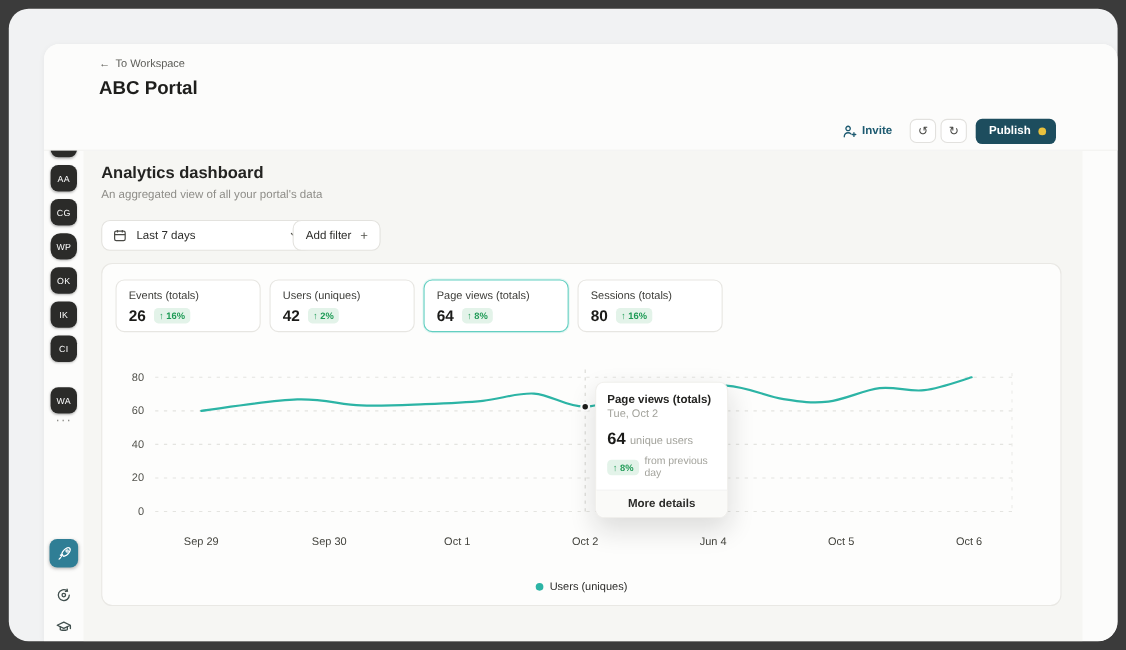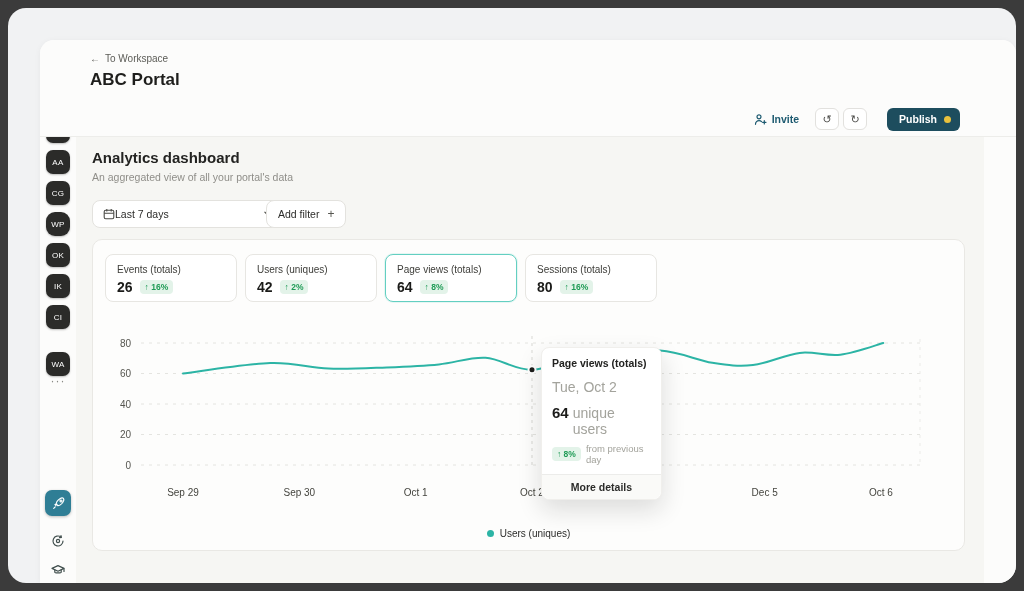--- a/index.html
+++ b/index.html
@@ -41,29 +41,29 @@
   .tabs{position:absolute;left:50px;top:70px;height:27px;display:flex;gap:19px}
   .tab{display:flex;align-items:center;font-size:10.5px;color:#3c3c38;border-bottom:2px solid transparent;
     padding:0 1px;cursor:pointer}
   .tab.active{font-weight:bold;color:#1b1b19;border-bottom-color:#33332f}
   .headctl{position:absolute;right:56px;top:66px;height:26px;display:flex;align-items:center}
   .invite{display:flex;align-items:center;gap:5px;color:#1d5a70;font-size:10.5px;font-weight:bold;cursor:pointer}
   .histbtn{width:24px;height:22px;border:1px solid #e2e1de;border-radius:6px;background:#fff;
     display:flex;align-items:center;justify-content:center;font-size:11px;color:#4a4a47;cursor:pointer}
   .histbtn+.histbtn{margin-left:4px}
   .undo-group{margin-left:16px;display:flex}
-  .publish{margin-left:20px;height:23px;padding:0 9px 0 12px;background:var(--publish);border-radius:6px;
+  .publish{margin-left:8px;height:23px;padding:0 9px 0 12px;background:var(--publish);border-radius:6px;
     display:flex;align-items:center;gap:7px;color:#fff;font-size:10.5px;font-weight:bold;cursor:pointer}
   .publish .dot{width:7px;height:7px;border-radius:50%;background:var(--publish-dot)}
   
   .content{position:absolute;left:36px;top:97px;width:908px;bottom:0;background:var(--content)}
   .h1{position:absolute;left:16px;top:12px;font-size:15px;font-weight:bold;color:#232321}
   .sub{position:absolute;left:16px;top:34px;font-size:10.5px;color:var(--ink-soft)}
   .select{position:absolute;left:16px;top:63px;width:192px;height:28px;background:#fff;
-    border:1px solid #e3e2de;border-radius:8px;display:flex;align-items:center;padding:0 10px;gap:0;
+    border:1px solid #e3e2de;border-radius:8px;display:flex;align-items:center;padding:0 10px;gap:9px;
     font-size:10.5px;color:#2c2c2a;cursor:pointer}
   .select .grow{flex:1}
   .addfilter{position:absolute;left:190px;top:63px;height:28px;background:#fff;border:1px solid #e3e2de;
     border-radius:8px;display:flex;align-items:center;padding:0 11px;gap:8px;font-size:10.5px;
     color:#2c2c2a;cursor:pointer}
   .addfilter .plus{font-size:12px;color:#55554f}
   .bigcard{position:absolute;left:16px;top:102px;width:873px;height:312px;background:var(--card-bg);
     border:1px solid var(--card-border);border-radius:10px}
   
   .stats{position:absolute;left:12px;top:14px;display:flex;gap:8px}
@@ -82,24 +82,24 @@
   .plot{position:absolute;left:48px;top:93px}
   .legend{position:absolute;left:0;right:0;top:288px;display:flex;align-items:center;
     justify-content:center;gap:6px;cursor:pointer}
   .legend .ldot{width:7px;height:7px;border-radius:50%;background:var(--teal)}
   .legend .ltext{font-size:10px;color:#2c2c2a}
   
   .tooltip{position:absolute;left:448px;top:107px;width:121px;background:#fff;border:1px solid #f0efec;
     border-radius:8px;box-shadow:0 10px 24px rgba(20,20,20,.14);z-index:5}
   .tooltip .pad{padding:9px 10px 0 10px}
   .tt-title{font-size:10.5px;font-weight:bold;color:#232321}
-  .tt-date{font-size:14px;color:#a3a39c;margin-top:10px}
+  .tt-date{font-size:10px;color:#a3a39c;margin-top:2px}
   .tt-valrow{margin-top:9px;display:flex;align-items:baseline;gap:4px}
   .tt-val{font-size:15px;font-weight:bold;color:#1b1b19}
-  .tt-valsuffix{font-size:14px;color:#a3a39c}
+  .tt-valsuffix{font-size:10px;color:#a3a39c}
   .tt-deltarow{margin-top:6px;display:flex;align-items:center;gap:5px}
   .tt-deltasuffix{font-size:9.5px;color:#a3a39c}
   .tt-footer{margin-top:9px;border-top:1px solid #ececea;background:#fafaf8;border-radius:0 0 8px 8px;
     text-align:center;font-size:10.5px;color:#2c2c2a;font-weight:bold;padding:6px 0;cursor:pointer}
   svg{display:block}
 </style>
 </head>
 <body>
 
 <div class="window">
@@ -268,20 +268,20 @@
         <div class="ylab" style="top: 218.5px;">0</div>
             <div class="ylab" style="top: 188px;">20</div>
             <div class="ylab" style="top: 157.5px;">40</div>
             <div class="ylab" style="top: 127px;">60</div>
             <div class="ylab" style="top: 96.5px;">80</div>
             <div class="xlab" style="left: 50px;">Sep 29</div>
             <div class="xlab" style="left: 166.333px;">Sep 30</div>
             <div class="xlab" style="left: 282.666px;">Oct 1</div>
             <div class="xlab" style="left: 398.999px;">Oct 2</div>
             <div class="xlab" style="left: 515.332px;">Jun 4</div>
-            <div class="xlab" style="left: 631.665px;">Dec 5</div>
+            <div class="xlab" style="left: 631.665px;">Oct 5</div>
             <div class="xlab" style="left: 747.998px;">Oct 6</div>
           </div>
       </div>
     </div>
 
   </div>
 </div>
 
 </body></html>

